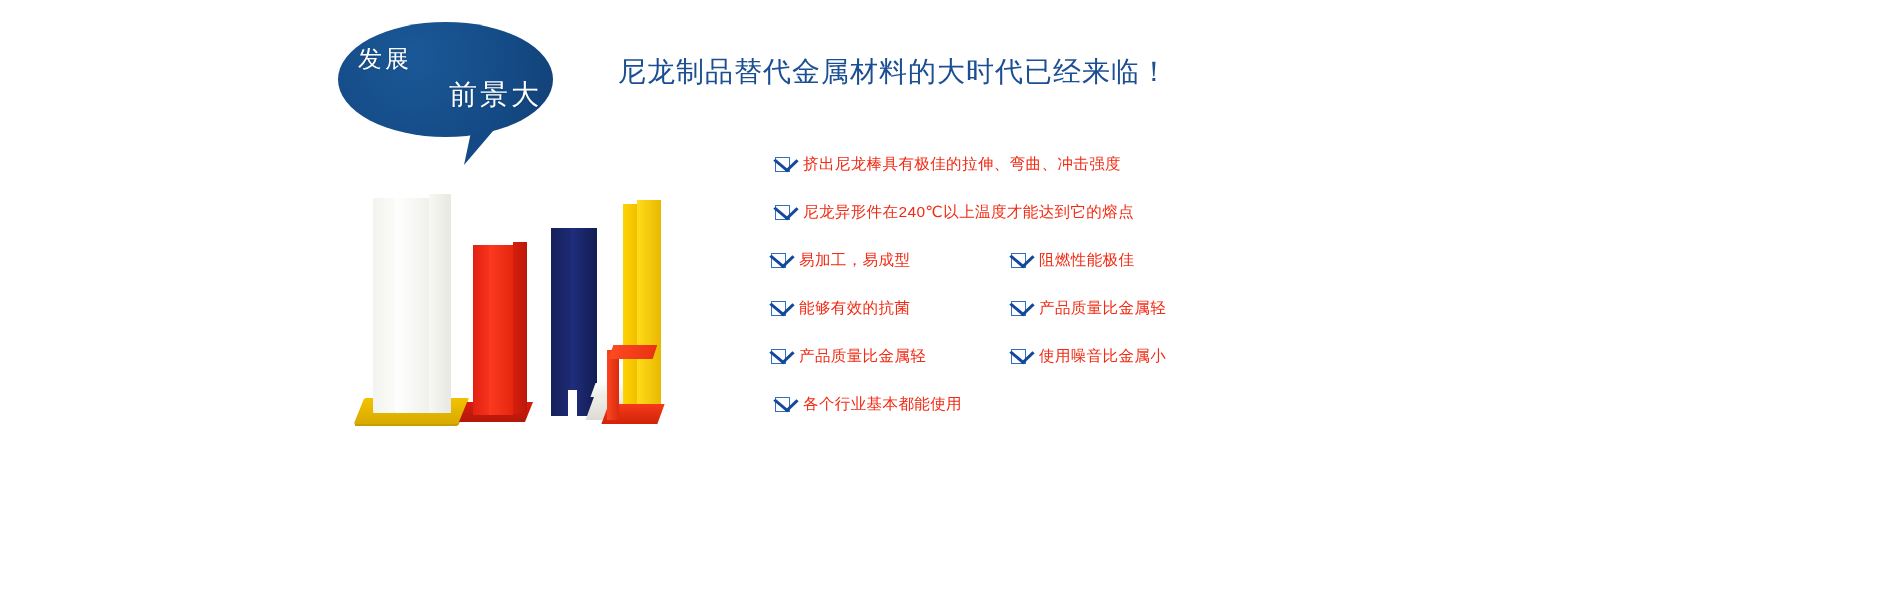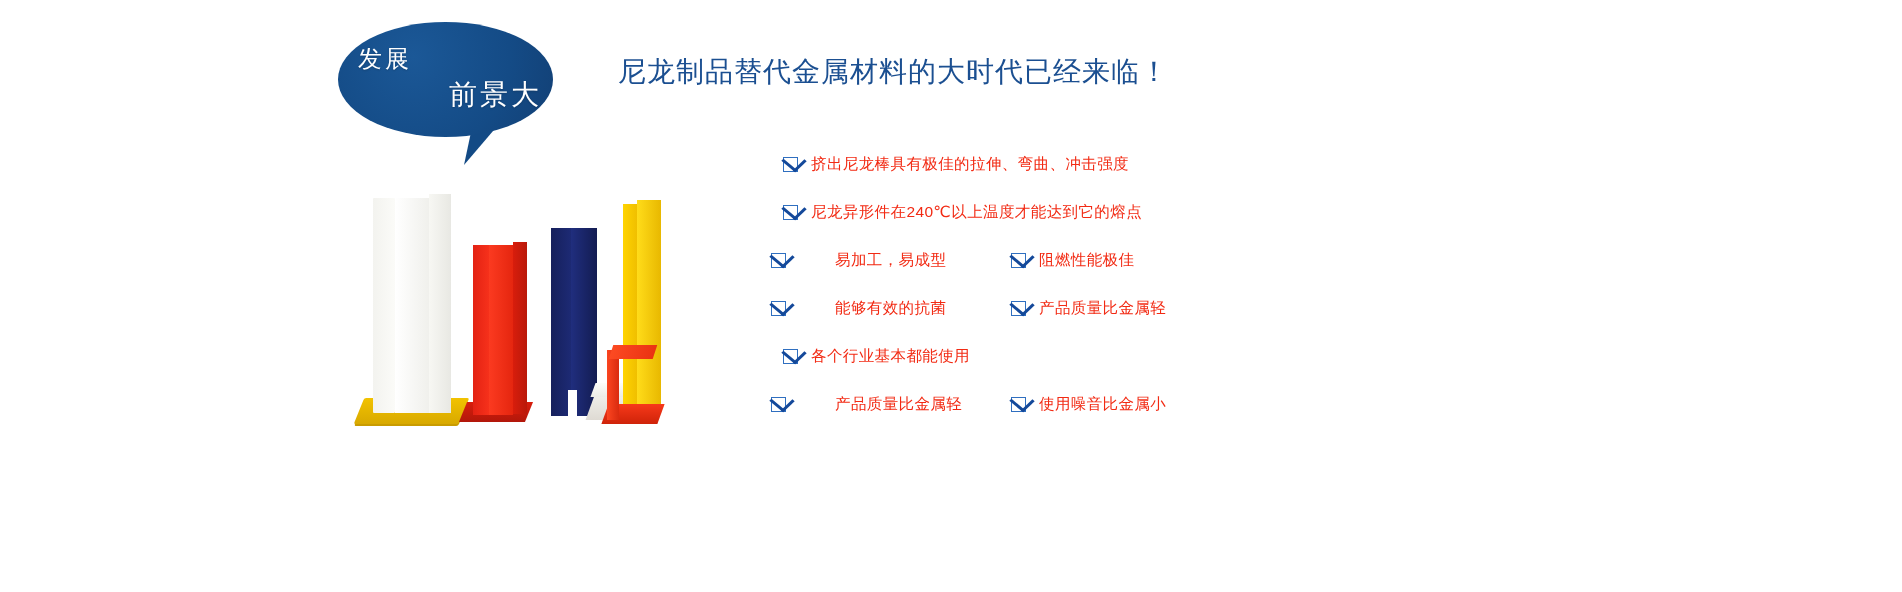--- a/index.html
+++ b/index.html
@@ -78,23 +78,23 @@
 
   
   .o-1{left:256px;top:155px;width:44px;height:14px;background:linear-gradient(90deg,#fc4a22,#ea3312);transform:skewX(-18deg);}
   .o-2{left:252px;top:160px;width:12px;height:70px;background:linear-gradient(90deg,#fb4520,#d92b0f);}
   .o-3{left:250px;top:214px;width:56px;height:20px;background:linear-gradient(180deg,#f7391a,#cf2309);transform:skewX(-20deg);}
 
   
   .list{position:absolute;left:771px;top:155px;width:700px;}
   .row{position:relative;height:48px;}
   .item{position:absolute;display:flex;align-items:center;}
-  .item.col1{left:0px;gap:36px;}
+  .item.col1{left:0px;}
   .item.col2{left:204px;margin-left:36px;}
-  .item.wide{left:12px;}
+  .item.wide{left:4px;}
   .chk{
     position:relative;width:15px;height:15px;flex:0 0 15px;
     border:1.6px solid #2f6fc0;background:#ffffff;box-sizing:border-box;margin-right:13px;
   }
   .chk:after{
     content:"";position:absolute;left:1px;top:-5px;width:15px;height:13px;
     border-right:3.4px solid #14499a;border-bottom:3.4px solid #14499a;
     transform:rotate(40deg) skewX(-6deg);
   }
   .txt{color:#f22a13;font-size:15.5px;line-height:18px;white-space:nowrap;letter-spacing:.4px;}
@@ -172,31 +172,31 @@
         <span class="chk"></span>
         <span class="txt">能够有效的抗菌</span>
       </div>
       <div class="item col2">
         <span class="chk"></span>
         <span class="txt">产品质量比金属轻</span>
       </div>
     </div>
 
     <div class="row">
+      <div class="item col1">
+        <span class="chk"></span>
+        <span class="txt">产品质量比金属轻</span>
+      </div>
+      <div class="item col2">
+        <span class="chk"></span>
+        <span class="txt">使用噪音比金属小</span>
+      </div>
+    </div>
+
+    <div class="row">
       <div class="item wide">
         <span class="chk"></span>
         <span class="txt">各个行业基本都能使用</span>
-      </div>
-    </div>
-
-    <div class="row">
-      <div class="item col1">
-        <span class="chk"></span>
-        <span class="txt">产品质量比金属轻</span>
-      </div>
-      <div class="item col2">
-        <span class="chk"></span>
-        <span class="txt">使用噪音比金属小</span>
       </div>
     </div>
 
   </div>
 </div>
 
 </body></html>

